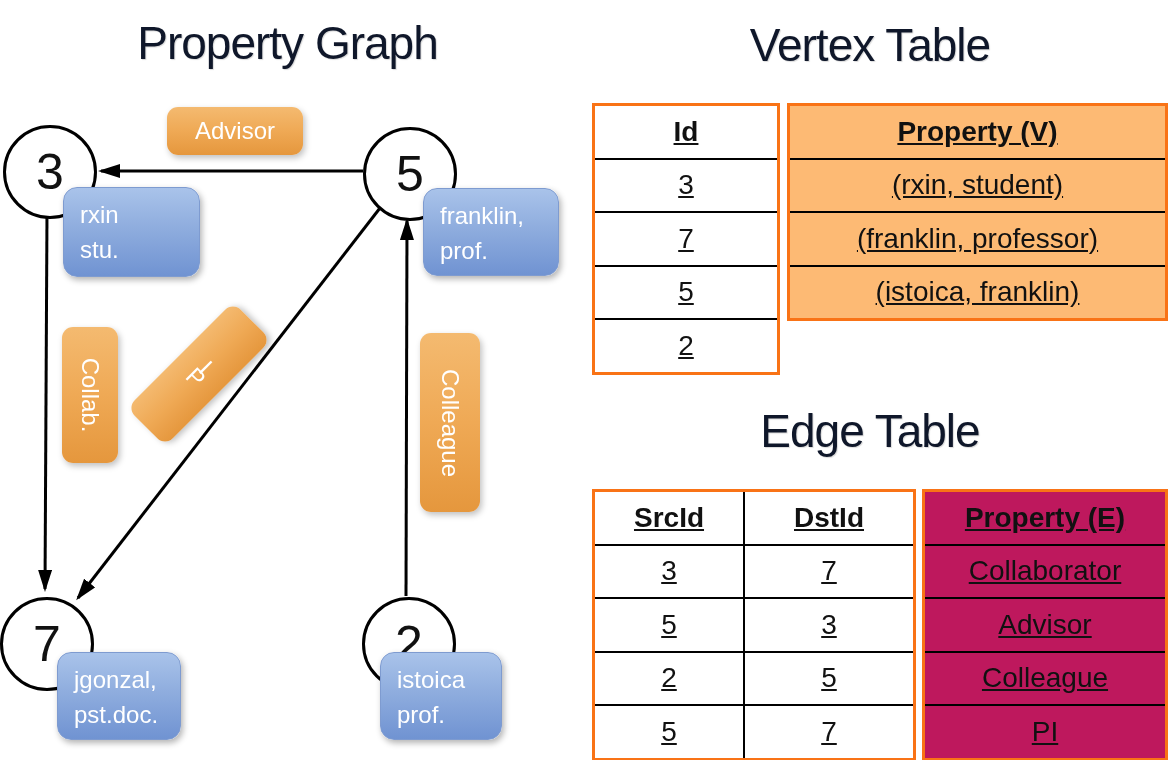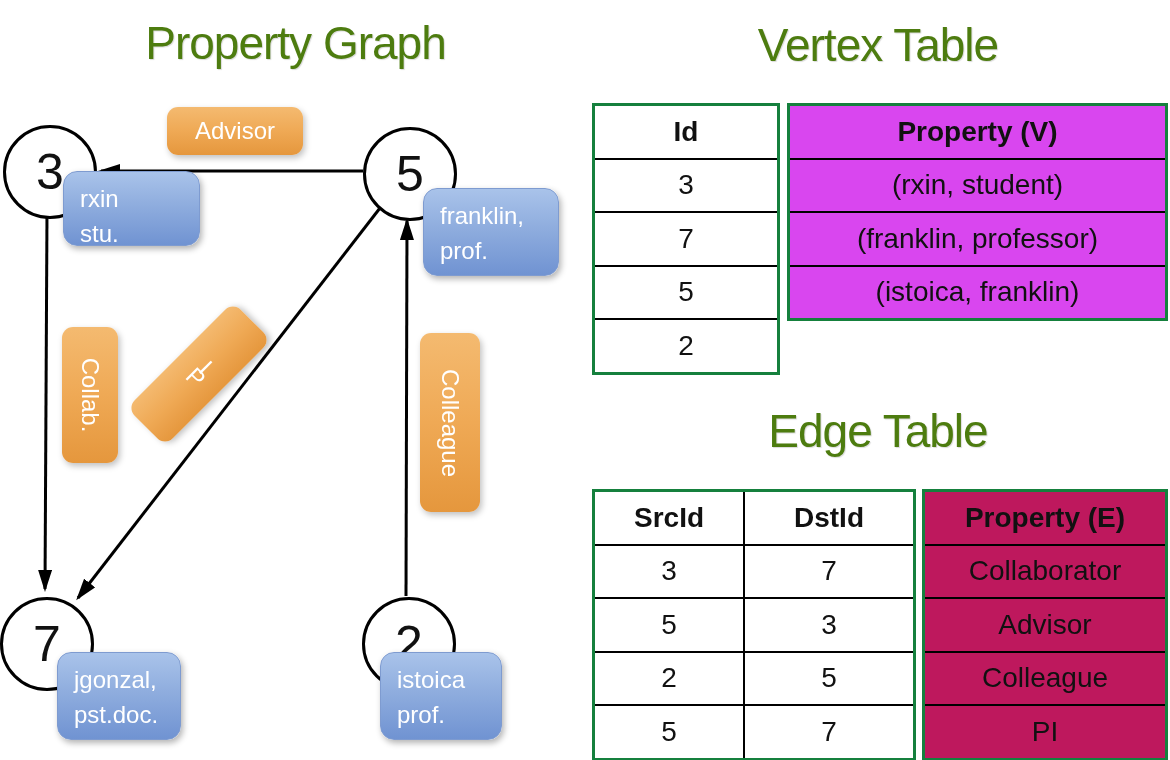--- a/index.html
+++ b/index.html
@@ -2,21 +2,21 @@
 <html><head>
 <meta charset="utf-8">
 <style>
   html,body { margin:0; padding:0; background:#fff; }
   .stage {
     position:relative; width:1170px; height:760px; overflow:hidden;
     font-family:"Liberation Sans","DejaVu Sans",sans-serif; color:#111; background:#fff;
   }
   .title {
     position:absolute; text-align:center; font-size:46px; letter-spacing:-1px;
-    color:#4d7c0f; text-shadow:1px 1px 1px rgba(0,0,0,0.15); white-space:nowrap;padding-left:8px;
+    color:#0f172a; text-shadow:1px 1px 1px rgba(0,0,0,0.15); white-space:nowrap;
   }
   .graph-title  { left:0;   top:16px;  width:575px; }
   .vertex-title { left:585px; top:18px;  width:570px; }
   .edge-title   { left:585px; top:404px; width:570px; }
 
   
   svg.edges { position:absolute; left:0; top:0; z-index:1; }
   svg.edges line { stroke:#000; stroke-width:3; }
 
   
@@ -30,21 +30,21 @@
   .c7 { left:0px;   top:597px; }
   .c2 { left:362px; top:597px; }
 
   
   .vprop {
     position:absolute; z-index:3; border-radius:14px; color:#fff;
     background:linear-gradient(180deg,#a9c3ea 0%, #8fadde 45%, #7093d2 100%);
     border:1px solid #7e9bd0; box-shadow:2px 3px 6px rgba(0,0,0,0.30);
     font-size:24px; line-height:1.45; padding:10px 0 0 16px; box-sizing:border-box;
   }
-  .rxin     { left:63px;  top:171px; width:137px; height:75px; }
+  .rxin     { left:63px;  top:187px; width:137px; height:90px; }
   .franklin { left:423px; top:188px; width:136px; height:88px; }
   .jgonzal  { left:57px;  top:652px; width:124px; height:88px; }
   .istoica  { left:380px; top:652px; width:122px; height:88px; }
 
   
   .elabel {
     position:absolute; z-index:3; border-radius:11px; color:#fff; font-size:24px;
     background:linear-gradient(180deg,#f4ba70 0%, #efa955 50%, #e5973d 100%);
     box-shadow:2px 3px 6px rgba(0,0,0,0.25);
     display:flex; align-items:center; justify-content:center;
@@ -52,29 +52,29 @@
   .advisor   { left:167px; top:107px; width:136px; height:48px; }
   .collab    { left:62px;  top:327px; width:56px;  height:136px; }
   .colleague { left:420px; top:333px; width:60px;  height:179px; }
   .pi        { left:124px; top:347px; width:150px; height:54px; transform:rotate(-45deg); gap:3px; }
   .vtext  { transform:rotate(90deg); white-space:nowrap; }
   .rot-char { display:inline-block; transform:rotate(90deg); }
 
   
   table { border-collapse:collapse; position:absolute; table-layout:fixed; }
   td, th { border:2px solid #000; text-align:center; vertical-align:middle; padding:0; }
-  table { border:3px solid #15803d; }
+  table { border:3px solid #f97316;text-decoration:underline; }
   th { font-size:28px; font-weight:bold; color:#111; }
   td { font-size:28px; font-weight:normal; color:#111; }
 
   .vt-id   { left:592px; top:103px; width:188px; }
   .vt-prop { left:787px; top:103px; width:381px; }
   .vt-id th,  .vt-id td  { height:51.5px; }
   .vt-prop th,.vt-prop td{ height:51.5px; }
-  .vt-prop th,.vt-prop td{ background:#d946ef; }
+  .vt-prop th,.vt-prop td{ background:#fdba74; }
 
   .et-ids  { left:592px; top:489px; width:324px; }
   .et-prop { left:922px; top:489px; width:246px; }
   .et-ids th, .et-ids td { height:51.5px; }
   .et-prop th,.et-prop td{ height:51.5px; background:#be185d; }
   .et-ids .col-src { width:148px; }
 </style>
 </head>
 <body>
 

